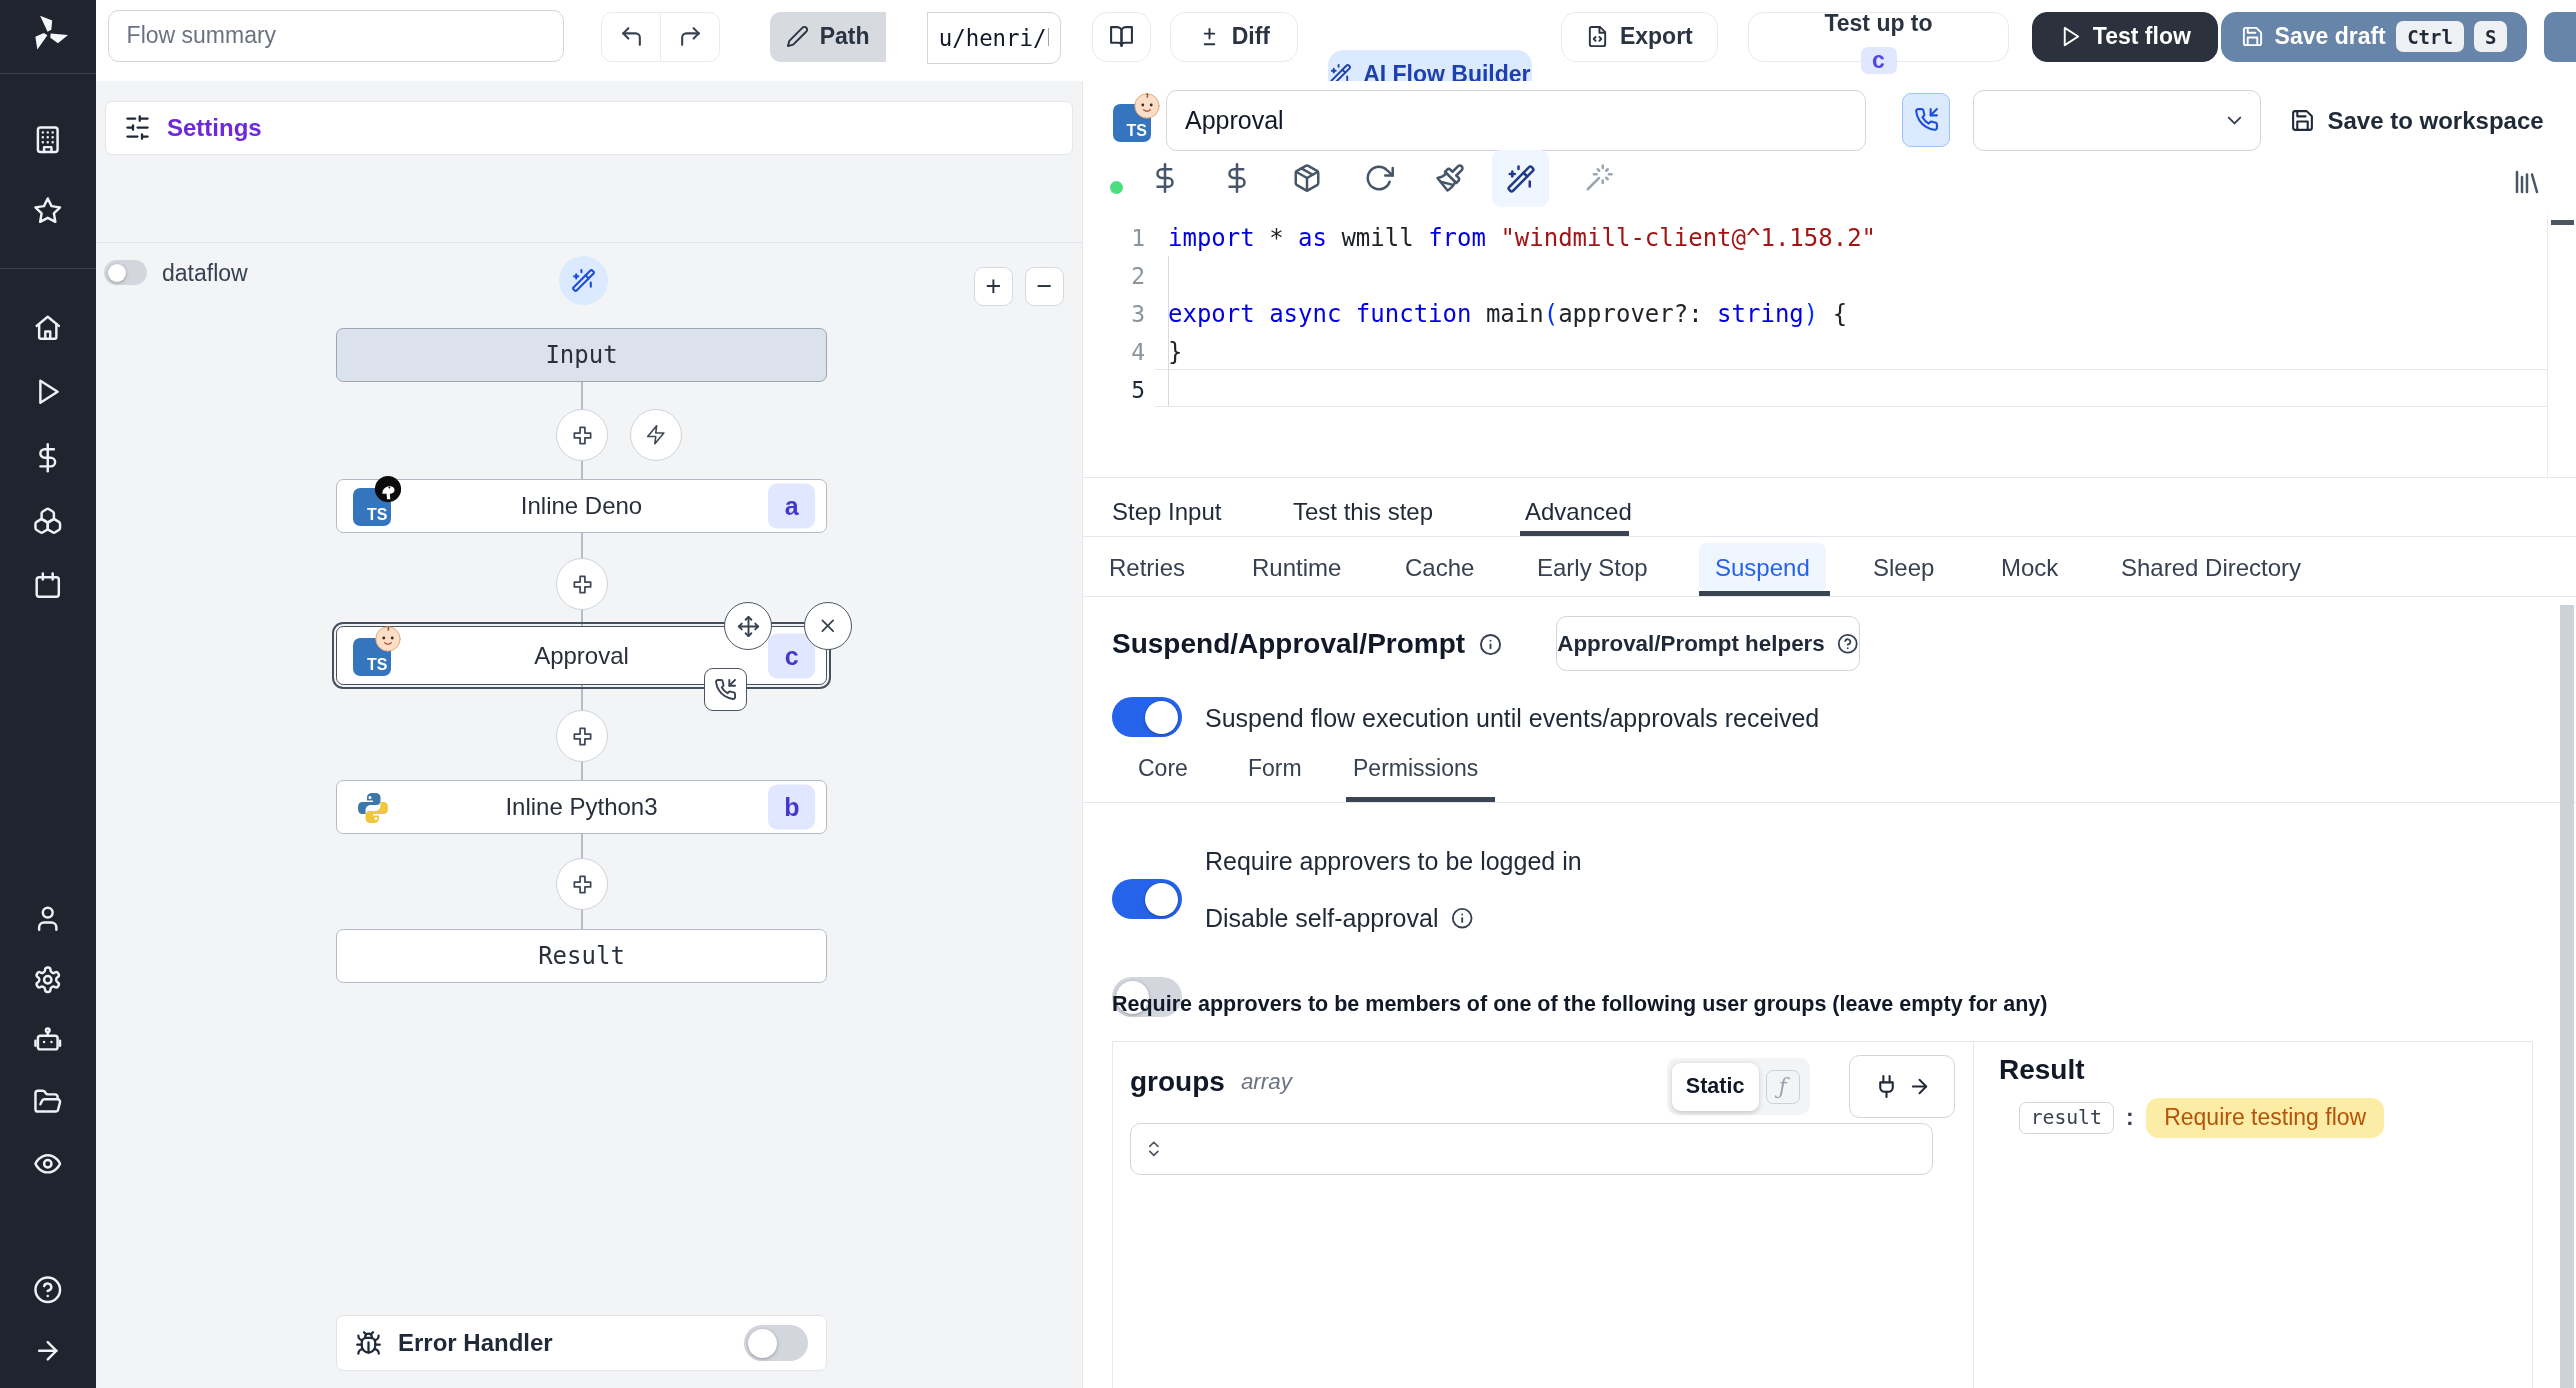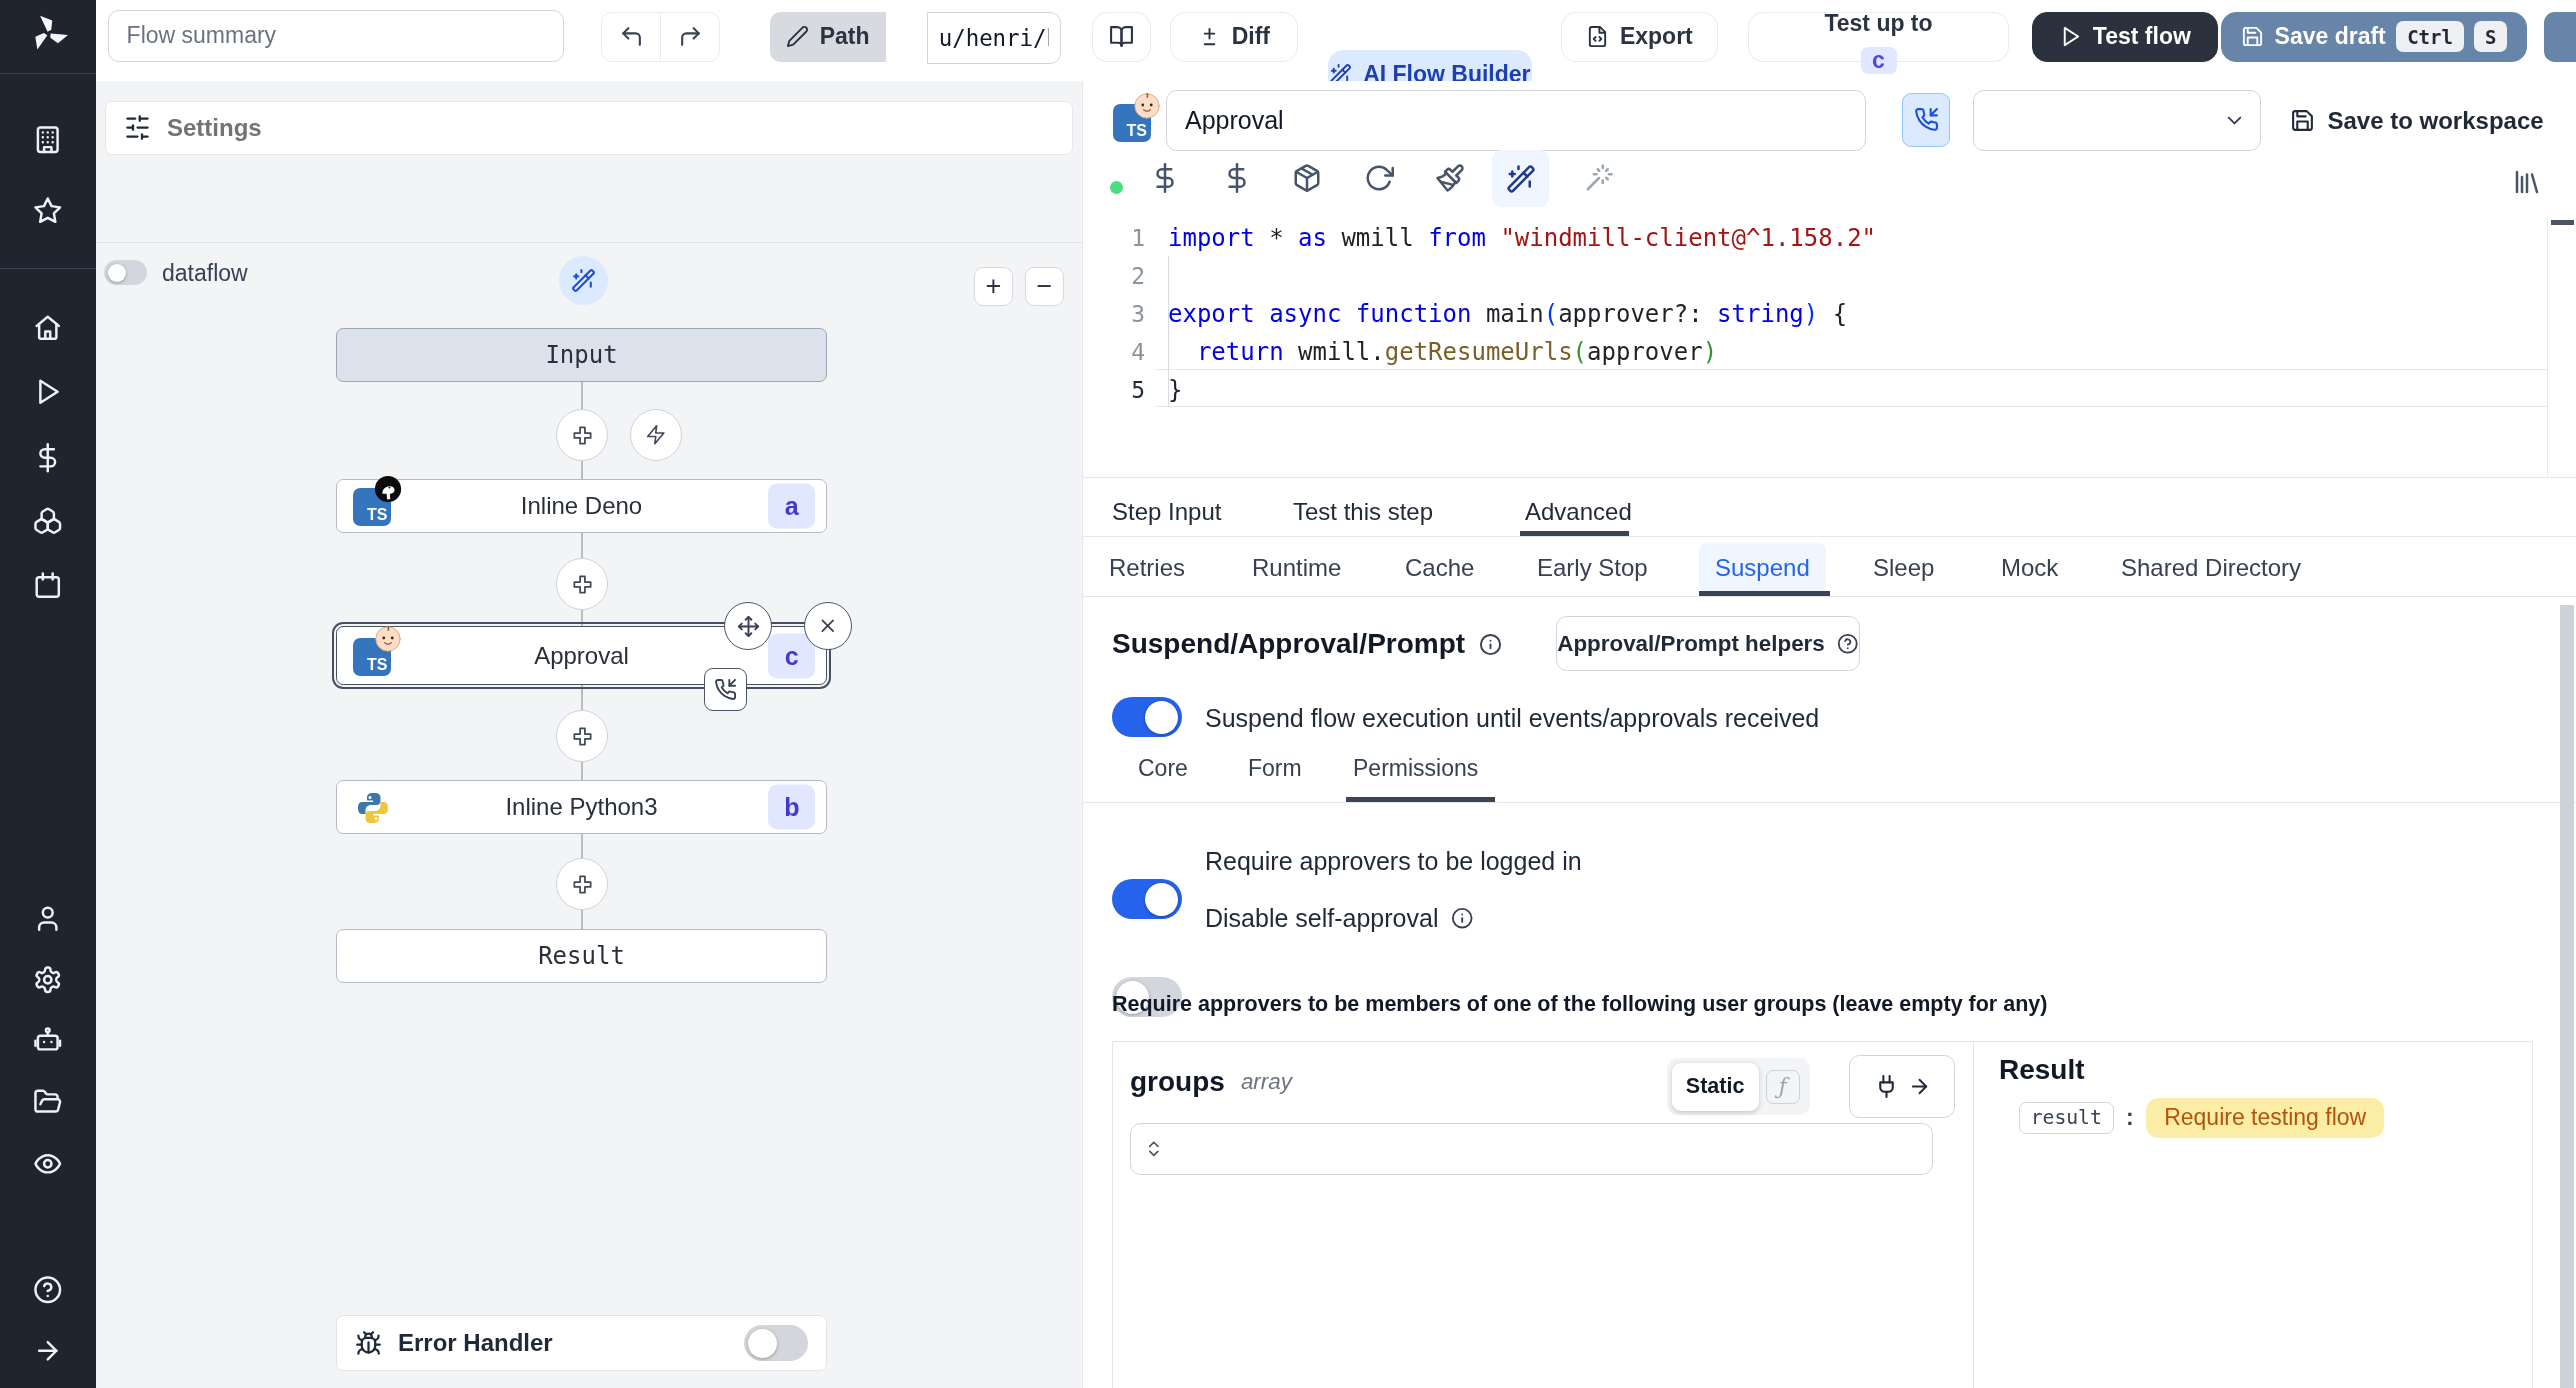--- a/index.html
+++ b/index.html
@@ -12,21 +12,21 @@
   .s-icon{position:absolute;left:33px;width:29.5px;height:29.5px;color:#eef1f5;cursor:pointer;}
   .s-div{position:absolute;left:0;width:96px;height:0.9px;background:#3a4150;}
   
   .topbar{position:absolute;left:96px;top:0;width:2480px;height:81px;background:#fff;border-bottom:0.9px solid #e5e7eb;}
   .tb-input{position:absolute;box-sizing:border-box;border:1.8px solid #d1d5db;border-radius:10.7px;font-size:23px;padding:0 18px;color:#111827;background:#fff;font-family:"Liberation Sans",sans-serif;}
   .tb-input::placeholder{color:#6b7280;}
   .btn{display:flex;align-items:center;justify-content:center;gap:10.7px;box-sizing:border-box;border:1.8px solid #e8eaee;border-radius:15px;background:#fff;font-weight:700;font-size:23px;color:#2a3342;cursor:pointer;}
   .chip{font-family:"DejaVu Sans Mono",monospace;font-size:19px;color:#1f2937;background:#eef0f3;border-radius:7.2px;padding:4.5px 10.7px;}
   
   .leftpanel{position:absolute;left:96px;top:81px;width:987px;height:1308px;background:#f3f4f6;border-right:0.9px solid #e5e7eb;box-sizing:border-box;}
-  .card{position:absolute;left:9px;width:968px;height:54px;background:#fff;border:0.9px solid #e5e7eb;border-radius:7.2px;display:flex;align-items:center;gap:16px;padding-left:18px;box-sizing:border-box;font-weight:700;font-size:24px;color:#737373;cursor:pointer;}
+  .card{position:absolute;left:9px;width:968px;height:54px;background:#fff;border:0.9px solid #e5e7eb;border-radius:7.2px;display:flex;align-items:center;gap:16px;padding-left:18px;box-sizing:border-box;font-weight:700;font-size:24px;color:#6d28d9;cursor:pointer;}
   .toggle{position:relative;border-radius:894px;background:#d3d7dd;cursor:pointer;flex:none;}
   .toggle .knob{position:absolute;top:3.6px;left:3.6px;background:#fff;border-radius:50%;box-shadow:0 0.9px 3.6px rgba(0,0,0,.3);}
   .toggle.on{background:#2563eb;}
   .toggle.on .knob{left:auto;right:3.6px;}
   .node{position:absolute;left:240px;width:491px;height:54px;background:#fff;border:1.8px solid #b3bac3;border-radius:7.2px;display:flex;align-items:center;justify-content:center;font-size:24px;color:#29303c;cursor:pointer;box-sizing:border-box;}
   .node .nbadge{position:absolute;right:10.7px;top:50%;transform:translateY(-50%);width:47px;height:45px;background:#e0e7ff;color:#4338ca;font-weight:700;font-size:25px;border-radius:9px;display:flex;align-items:center;justify-content:center;}
   .pcircle{position:absolute;width:52px;height:52px;border-radius:50%;background:#fff;border:1.8px solid #ced3da;display:flex;align-items:center;justify-content:center;transform:translate(-50%,-50%);cursor:pointer;box-sizing:border-box;}
   .edge{position:absolute;left:485px;width:1.8px;background:#b7bdc5;}
   .tsbox{position:relative;width:38px;height:38px;background:#3575be;border-radius:7.2px;flex:none;}
   .tsbox span{position:absolute;right:3.6px;bottom:1.8px;color:#fff;font-weight:700;font-size:16px;font-family:"Liberation Sans",sans-serif;}
@@ -532,21 +532,20 @@
           <div class="ln-num">1</div>
           <div class="ln-num">2</div>
           <div class="ln-num">3</div>
           <div class="ln-num">4</div>
           <div class="ln-num active">5</div>
         </div>
       <div class="abs" style="left:85px;top:3.6px;">
           <div class="code-line"><span class="t-kw">import</span><span class="t-pl"> * </span><span class="t-kw">as</span><span class="t-pl"> wmill </span><span class="t-kw">from</span><span class="t-pl"> </span><span class="t-str">"windmill-client@^1.158.2"</span></div>
           <div class="code-line"></div>
           <div class="code-line"><span class="t-kw">export</span><span class="t-pl"> </span><span class="t-kw">async</span><span class="t-pl"> </span><span class="t-kw">function</span><span class="t-pl"> main</span><span class="t-p1">(</span><span class="t-pl">approver?: </span><span class="t-kw">string</span><span class="t-p1">)</span><span class="t-pl"> {</span></div>
-          <div class="code-line"><span class="t-pl">  </span><span class="t-kw">return</span><span class="t-pl"> wmill.</span><span class="t-fn">getResumeUrls</span><span class="t-p2">(</span><span class="t-pl">approver</span><span class="t-p2">)</span></div>
           <div class="code-line"><span class="t-pl">}</span></div>
         </div>
     </div>
 
     <div class="abs" style="left:0;top:396px;width:1493px;height:0.9px;background:#e5e7eb;"></div>
     <div class="abs tabtxt" style="left:29px;top:417px;">Step Input</div>
     <div class="abs tabtxt" style="left:210px;top:417px;">Test this step</div>
     <div class="abs tabtxt" style="left:442px;top:417px;font-weight:400;">Advanced</div>
     <div class="abs" style="left:437px;top:450px;width:109px;height:5.4px;background:#3b4453;"></div>
     <div class="abs" style="left:0;top:455px;width:1493px;height:0.9px;background:#e5e7eb;"></div>

